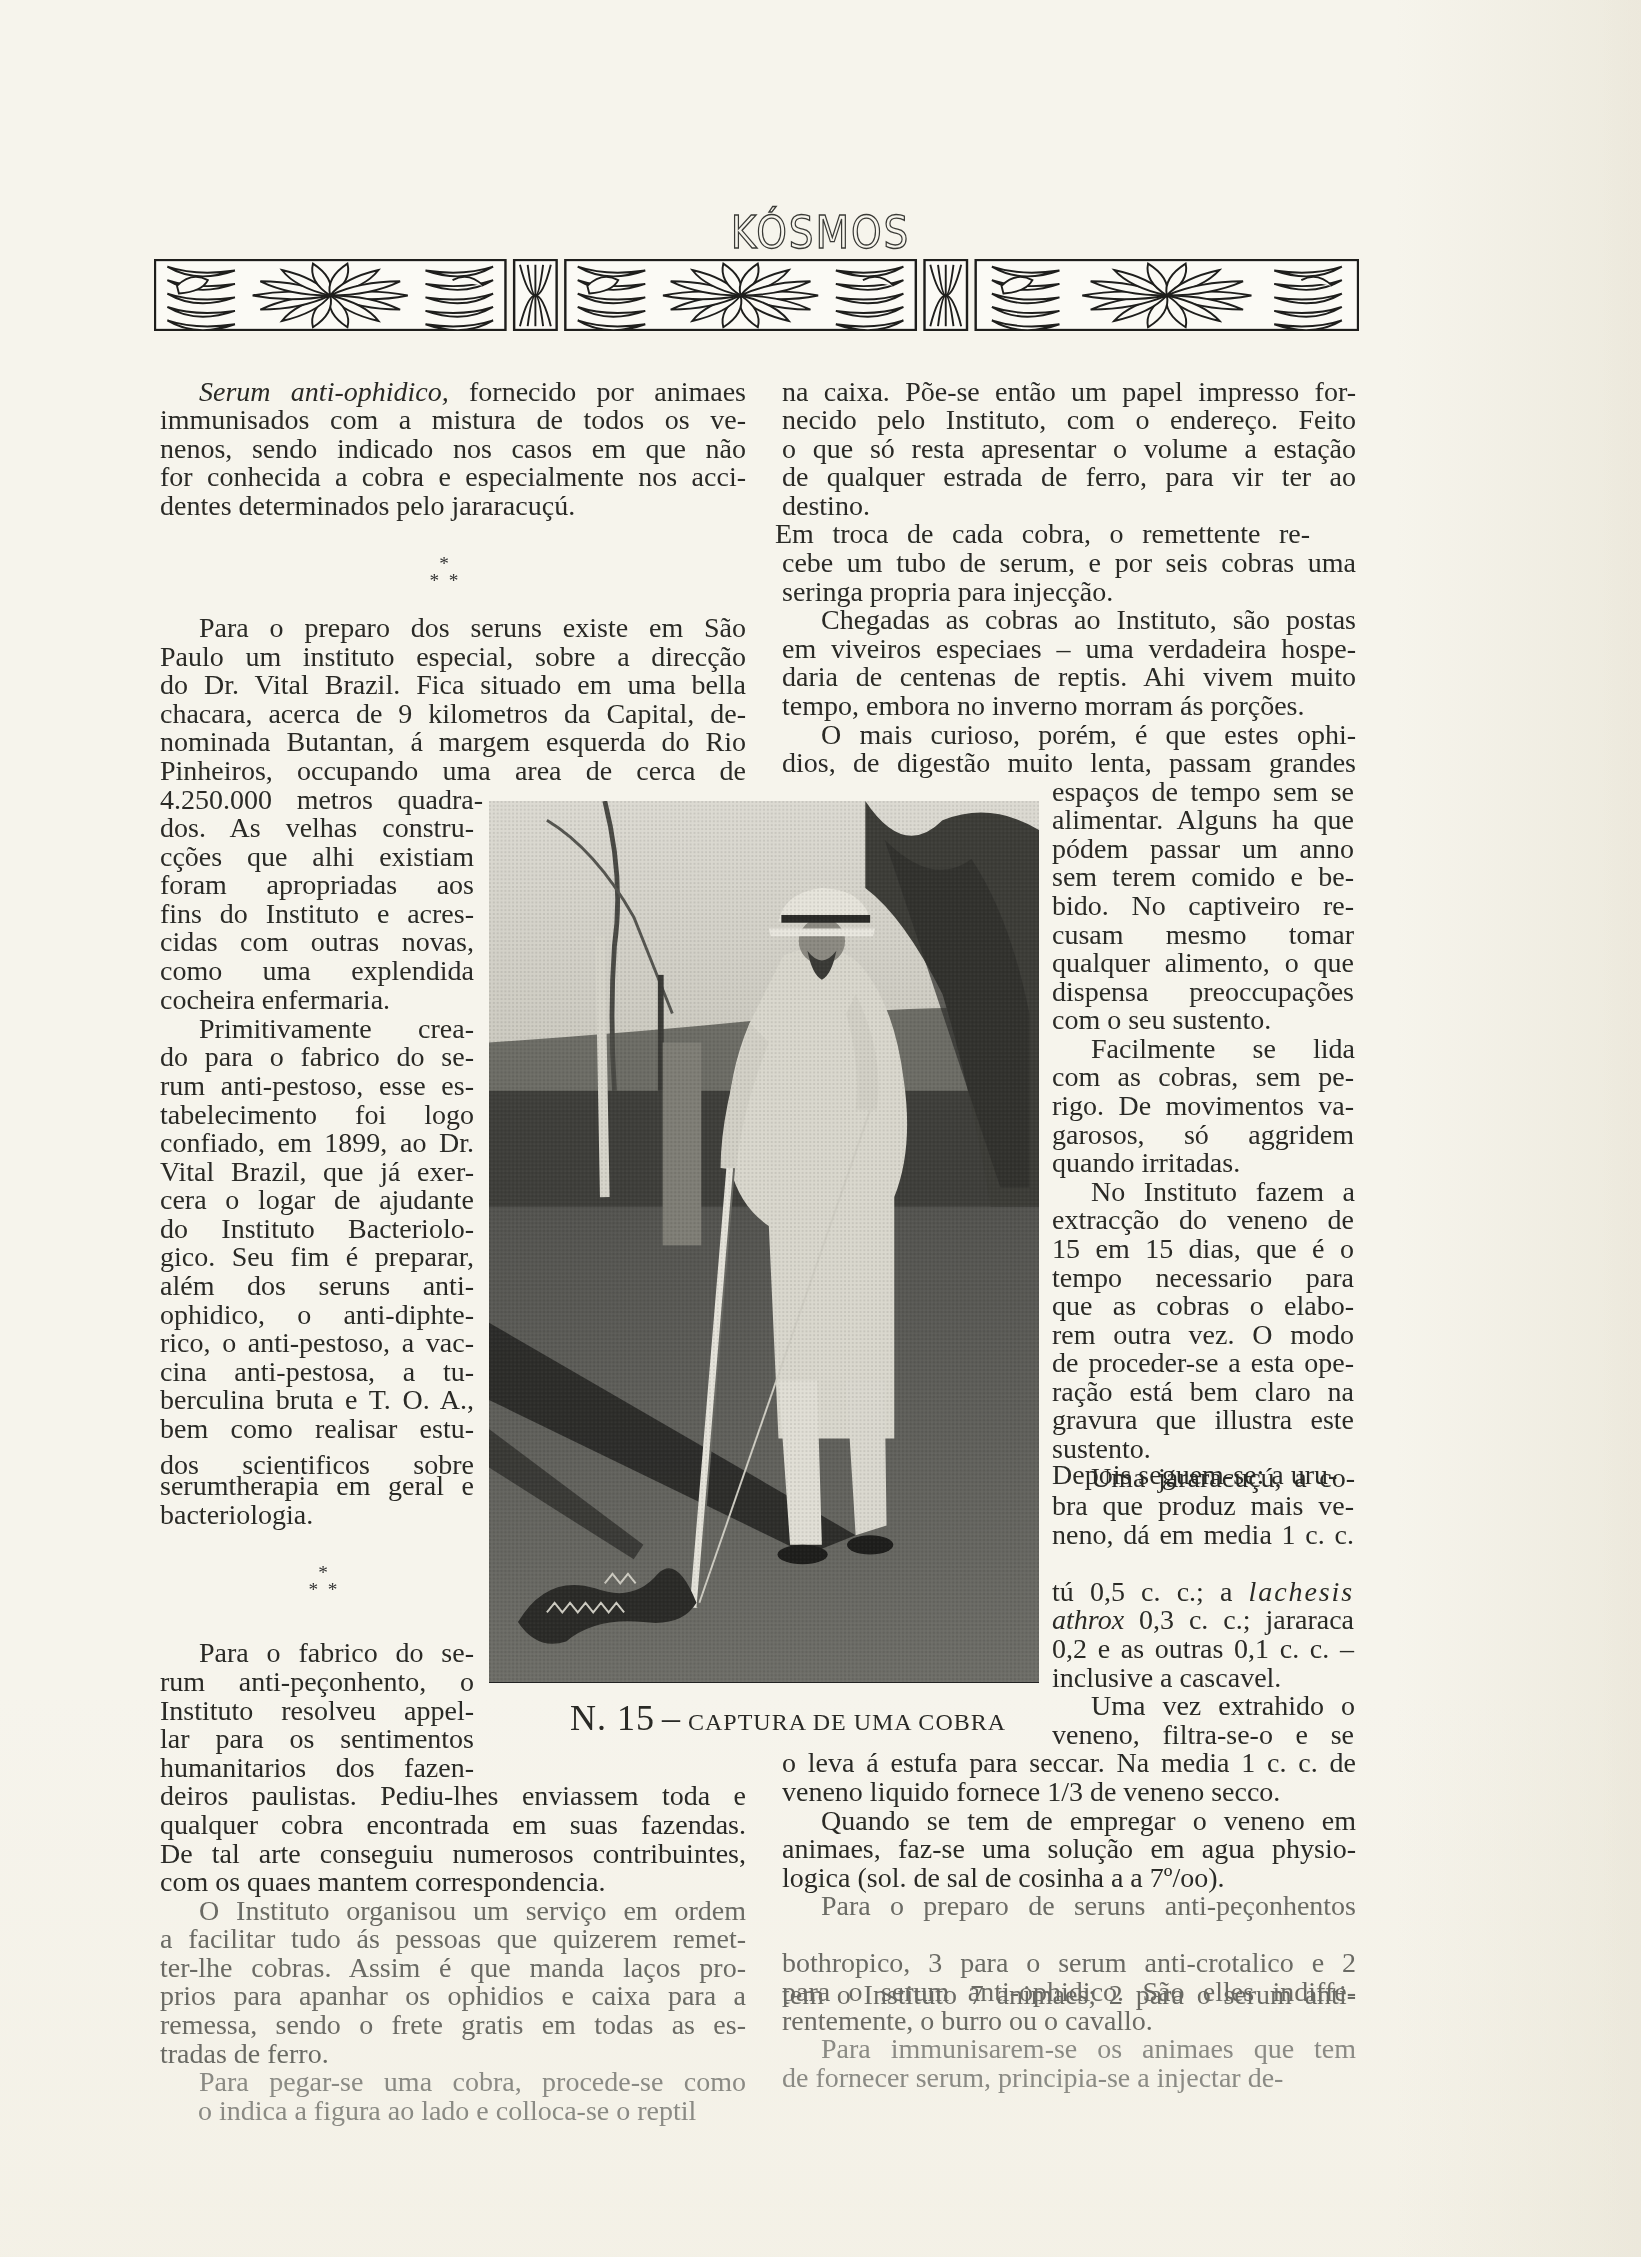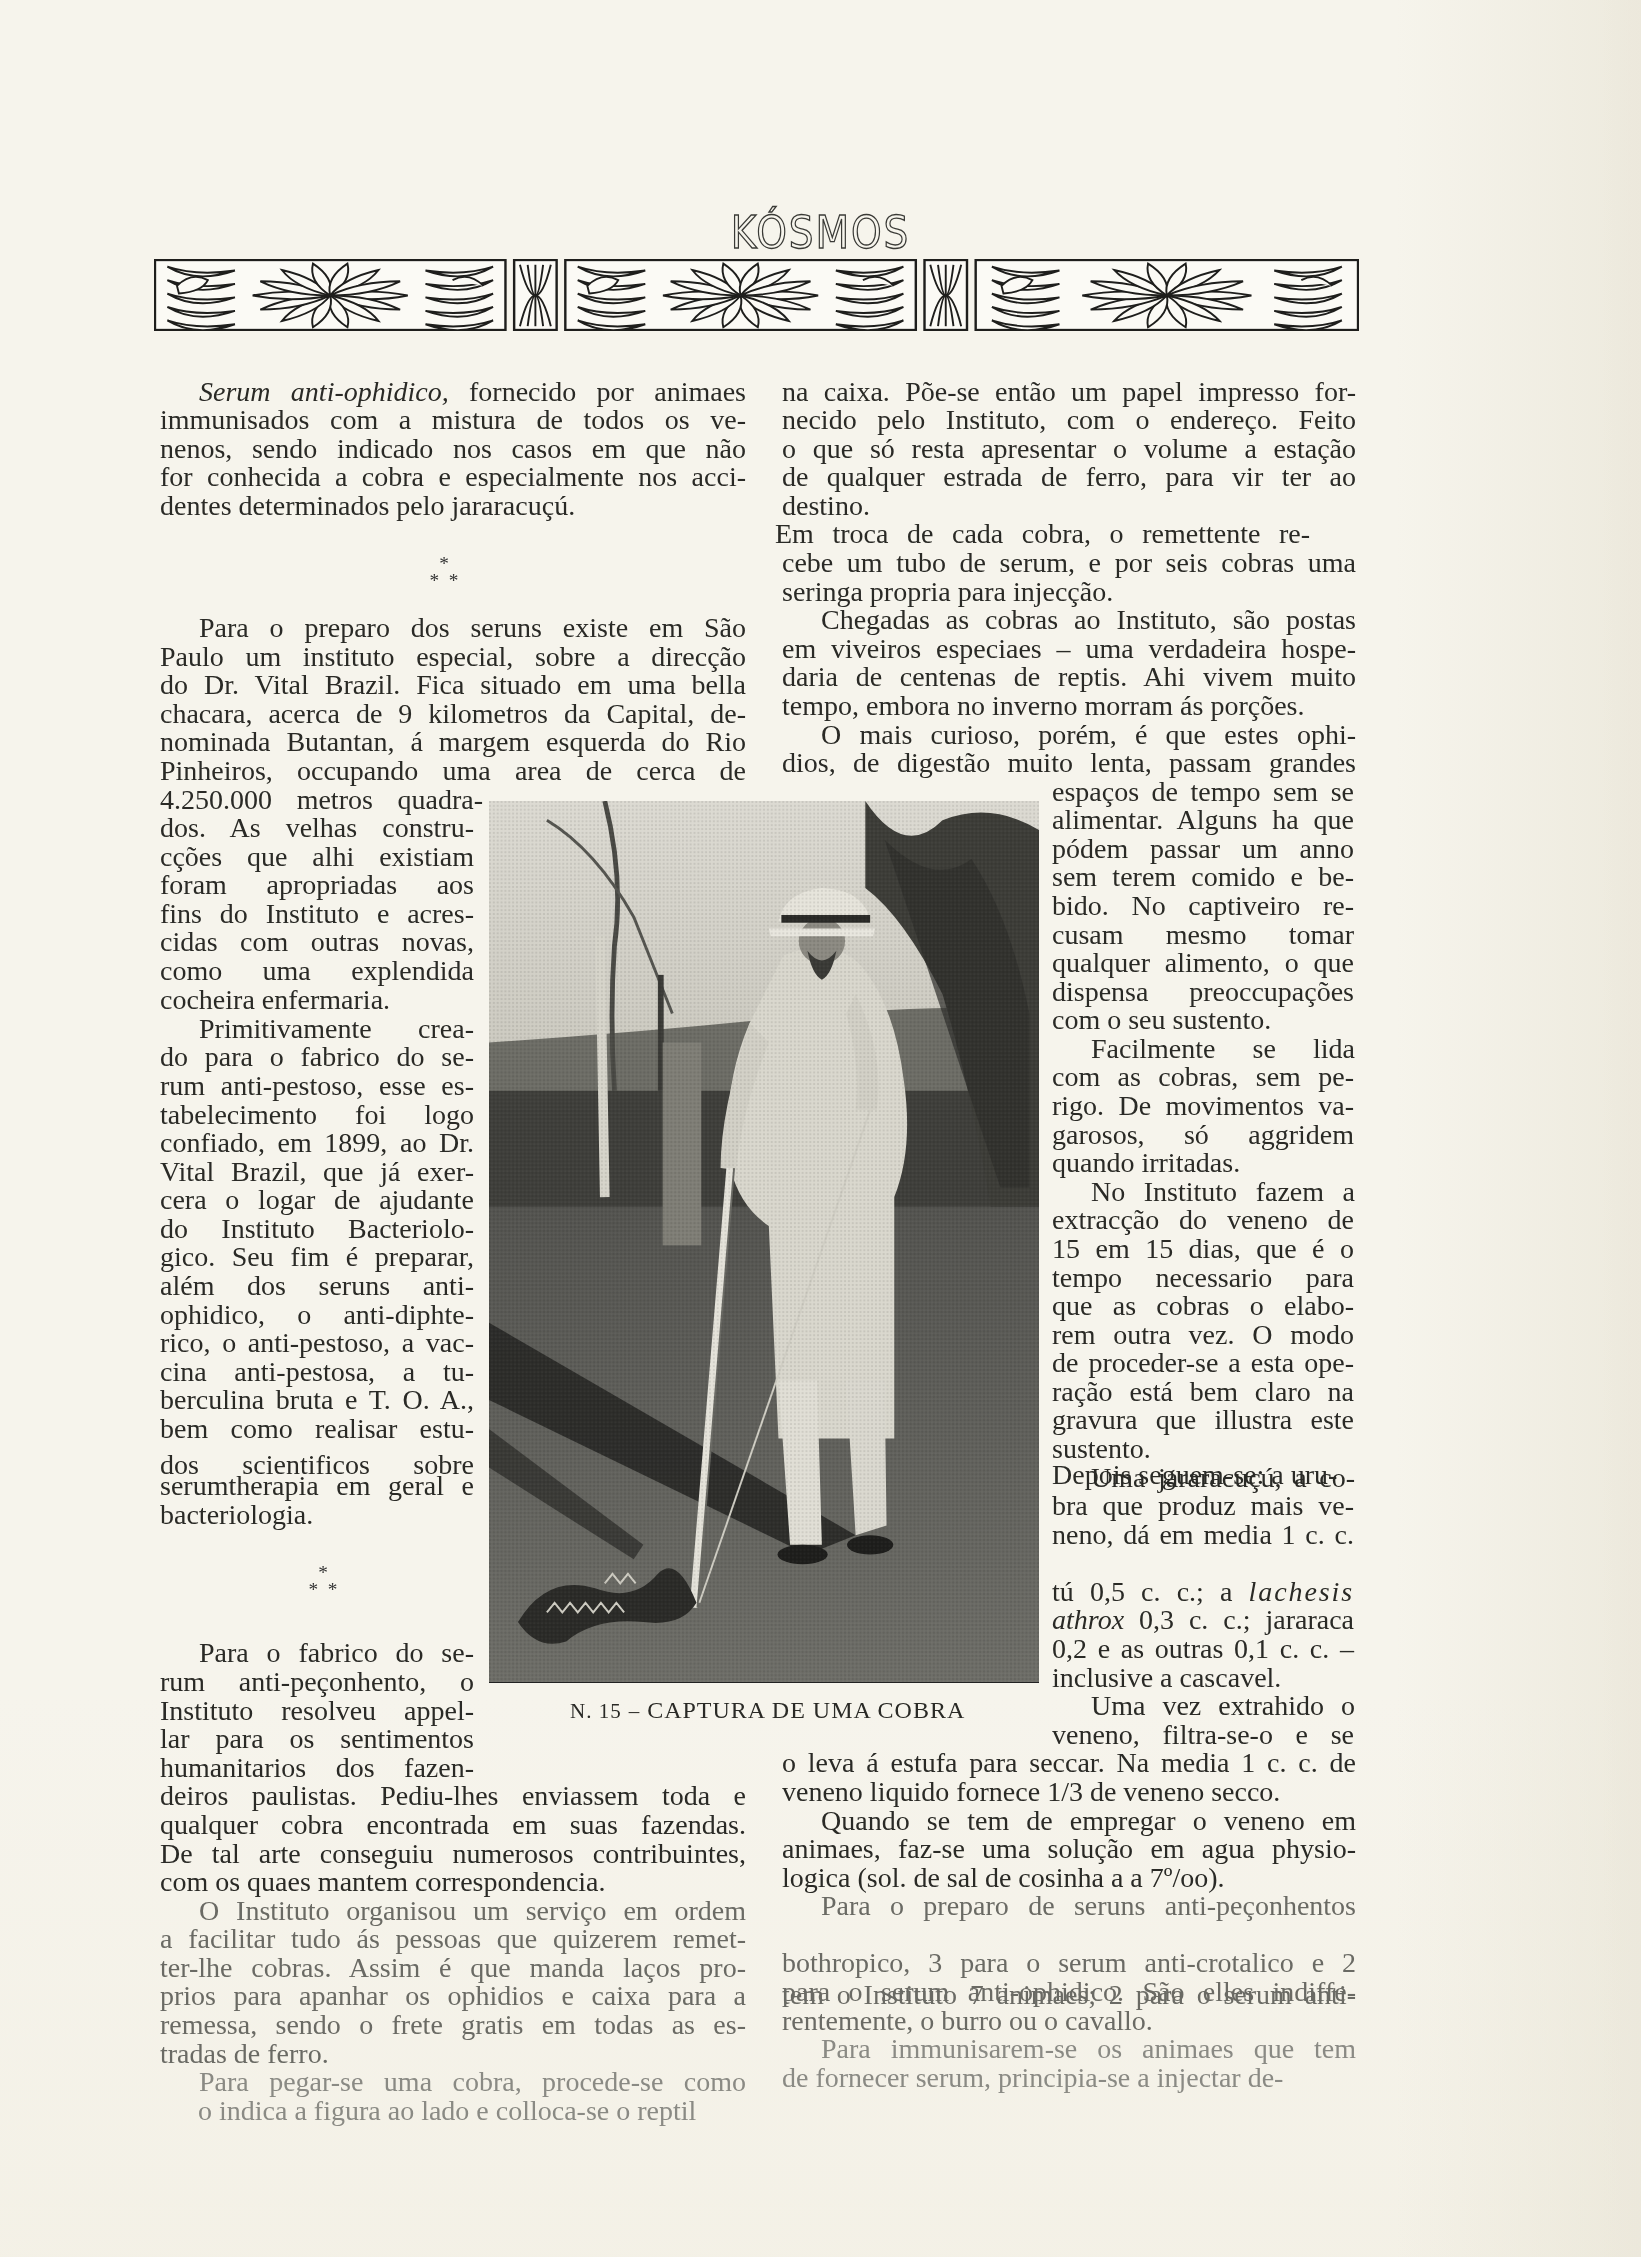--- a/index.html
+++ b/index.html
@@ -39,21 +39,21 @@
   .photo {
     position:absolute; left:489px; top:801px; width:550px; height:881px;
     background:#5b5b55; overflow:hidden;
     border-bottom:1.9px solid #222;
   }
   .photo svg { width:100%; height:100%; display:block; }
   .caption {
     position:absolute; left:570px; top:1697px; font-size:24px; letter-spacing:1px; color:#2a2a26;
     white-space:nowrap;
   }
-  .caption .big { font-size:21px; }
+  .caption .big { font-size:36px; }
   .scan-edge {
     position:absolute; right:0; top:0; width:39px; height:2257px;
     background:linear-gradient(90deg, rgba(246,244,236,0) 0%, rgba(236,232,220,0.9) 100%);
   }
   i { font-style:italic; }
 </style>
 </head>
 <body>
 
 <div class="page-shade"></div>

